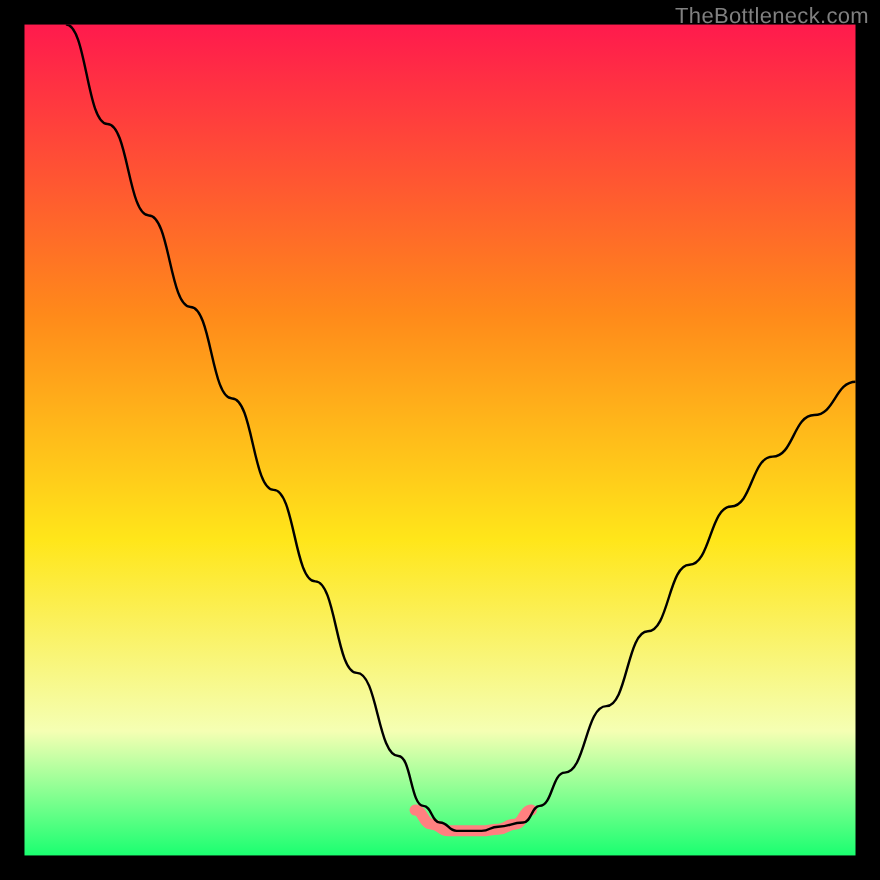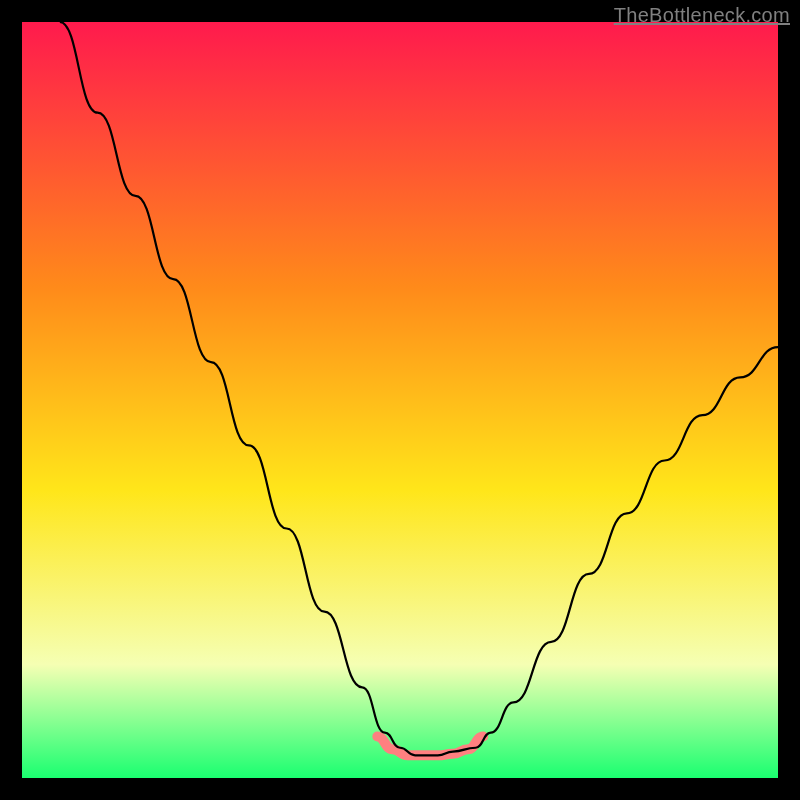--- a/index.html
+++ b/index.html
@@ -1,19 +1,19 @@
 <!DOCTYPE html>
 <html><head>
 <meta charset="utf-8">
 <style>
 * { margin:0; padding:0; box-sizing:border-box; }
 body { width:800px; height:800px; background:#000; overflow:hidden; position:relative; font-family:Arial,Helvetica,sans-serif; }
 .frame { position:absolute; left:22px; top:22px; width:756px; height:756px; background:#000; }
 .plot { position:absolute; left:0; top:0; width:756px; height:756px; overflow:hidden; }
-.watermark { position:absolute; right:10px; top:4px; color:#808080; font-size:20px; font-weight:400; letter-spacing:0.3px;text-decoration:underline; }
+.watermark { position:absolute; right:10px; top:4px; color:#808080; font-size:20px; font-weight:400; letter-spacing:0.3px; }
 svg { display:block; }
 </style>
 </head>
 <body>
 
 <div class="frame">
   <div class="plot">
     <svg width="756" height="756" viewBox="0 0 756 756">
       <defs>
         <linearGradient id="bg" x1="0" y1="0" x2="0" y2="1">

